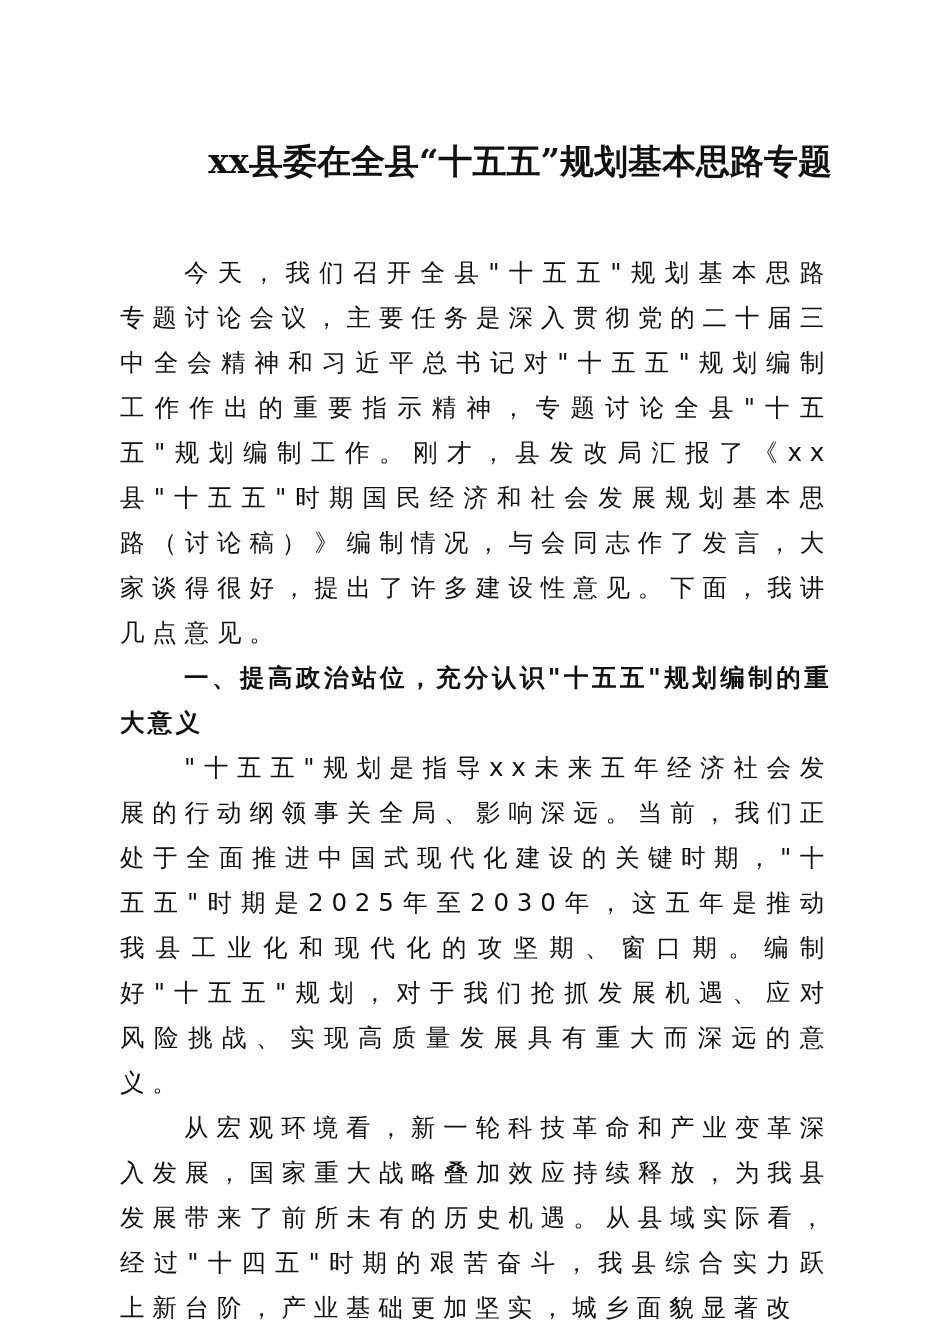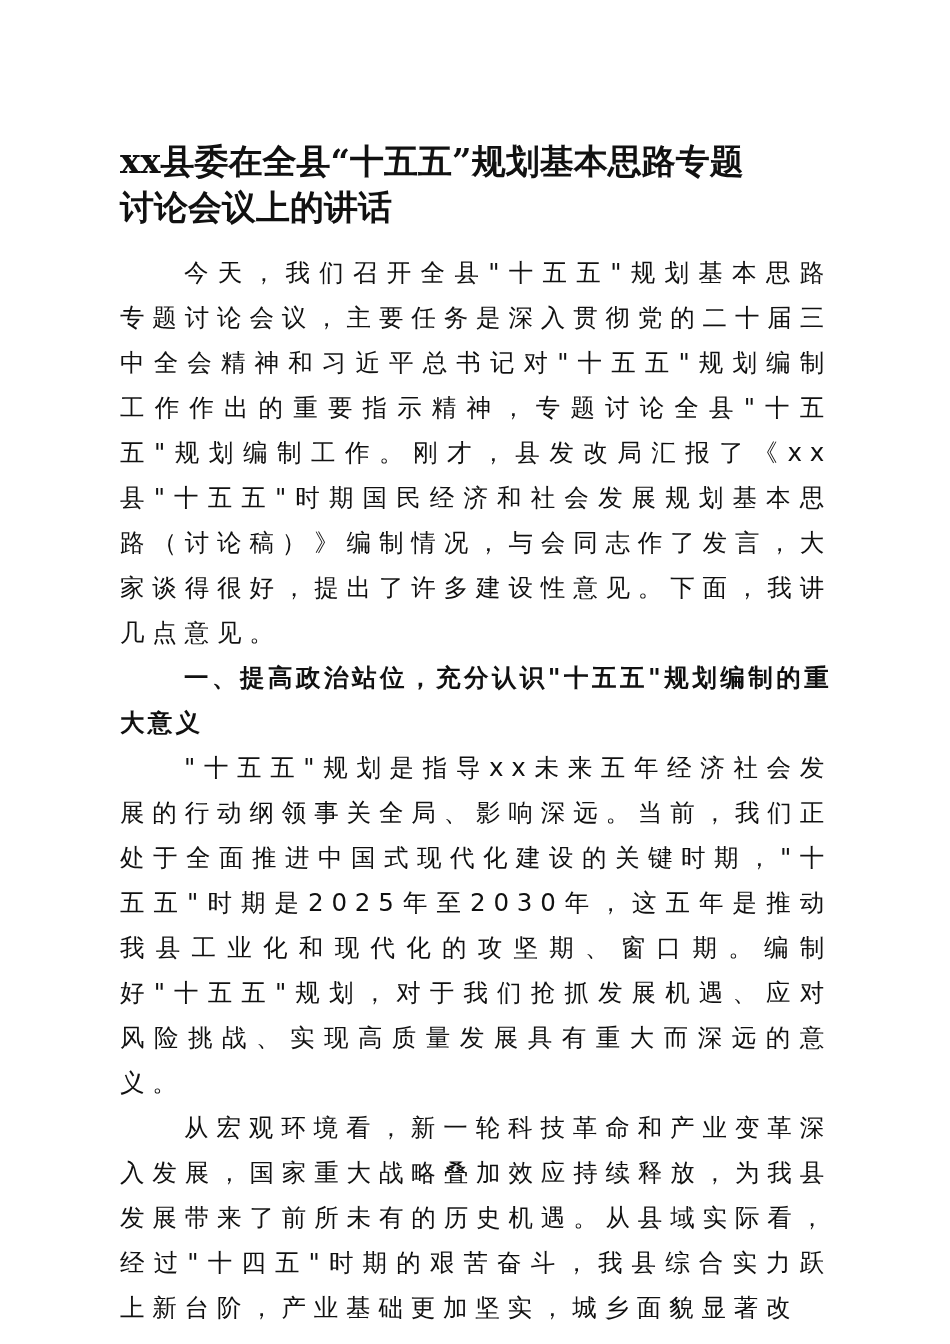--- a/index.html
+++ b/index.html
@@ -3,21 +3,21 @@
 <meta charset="utf-8">
 <style>
   html, body { margin: 0; padding: 0; background: #ffffff; }
   body { width: 950px; height: 1344px; position: relative; overflow: hidden; }
   .page {
     position: absolute; left: 120px; top: 0; width: 712px;
     color: #111111;
   }
   .title {
     position: absolute; left: 0; width: 712px; top: 138px;
-    text-align: left;
+    text-align: right;
     font-family: "DejaVu Serif", "Liberation Serif", serif;
     font-weight: bold; font-size: 34px; line-height: 46px;
     letter-spacing: 0px;
   }
   .title-line { display: block; white-space: nowrap; }
   .body {
     position: absolute; left: 0; top: 250px; width: 712px;
     font-family: "DejaVu Sans", "Liberation Sans", sans-serif;
     font-size: 24.5px; line-height: 45px;
     letter-spacing: 7.8px;
@@ -26,21 +26,20 @@
   .para { margin: 0; }
   .indent { text-indent: 64px; }
   .heading { font-weight: bold; letter-spacing: 3.2px; text-indent: 64px; }
 </style>
 </head>
 <body>
 
 <div class="page">
   <div class="title">
     <span class="title-line">xx县委在全县“十五五”规划基本思路专题</span>
-    <span class="title-line">讨论会议上的讲话</span>
   </div>
 
   <div class="body">
     <p class="para indent">今天，我们召开全县"十五五"规划基本思路专题讨论会议，主要任务是深入贯彻党的二十届三中全会精神和习近平总书记对"十五五"规划编制工作作出的重要指示精神，专题讨论全县"十五五"规划编制工作。刚才，县发改局汇报了《xx县"十五五"时期国民经济和社会发展规划基本思路（讨论稿）》编制情况，与会同志作了发言，大家谈得很好，提出了许多建设性意见。下面，我讲几点意见。</p>
     <p class="para heading">一、提高政治站位，充分认识"十五五"规划编制的重大意义</p>
     <p class="para indent">"十五五"规划是指导xx未来五年经济社会发展的行动纲领事关全局、影响深远。当前，我们正处于全面推进中国式现代化建设的关键时期，"十五五"时期是2025年至2030年，这五年是推动我县工业化和现代化的攻坚期、窗口期。编制好"十五五"规划，对于我们抢抓发展机遇、应对风险挑战、实现高质量发展具有重大而深远的意义。</p>
     <p class="para indent">从宏观环境看，新一轮科技革命和产业变革深入发展，国家重大战略叠加效应持续释放，为我县发展带来了前所未有的历史机遇。从县域实际看，经过"十四五"时期的艰苦奋斗，我县综合实力跃上新台阶，产业基础更加坚实，城乡面貌显著改</p>
   </div>
 </div>
 

